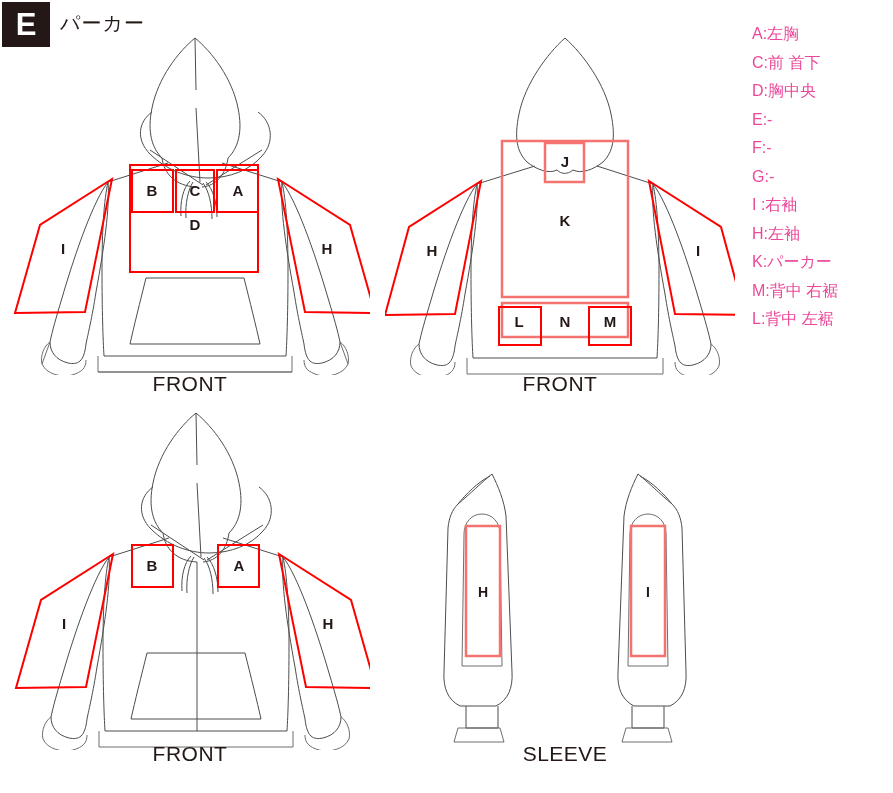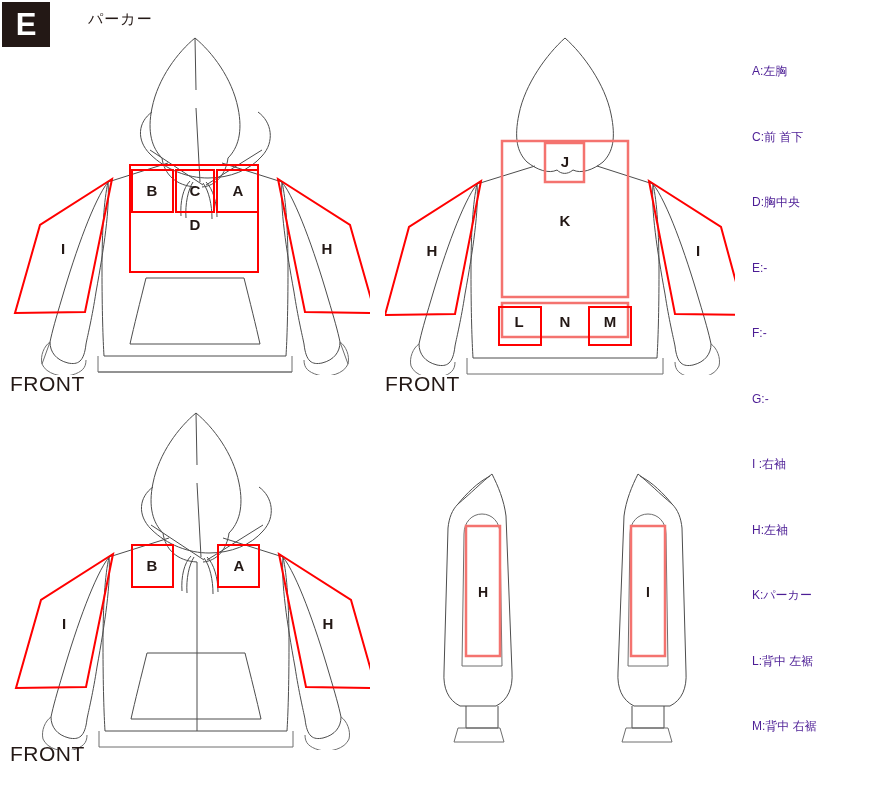--- a/index.html
+++ b/index.html
@@ -18,45 +18,44 @@
     position:absolute;left:2px;top:2px;
     width:48px;height:45px;
     background:#231815;
     color:#ffffff;
     display:flex;align-items:center;justify-content:center;
     font-size:31px;font-weight:bold;line-height:1;
     letter-spacing:0;
   }
   .title{
     position:absolute;left:60px;top:10px;
-    font-size:15px;
+    font-size:20px;
     color:#231815;
     letter-spacing:1px;
     white-space:nowrap;
-    margin-left:28px;
   }
 
   
   .legend{
     position:absolute;left:752px;top:20px;
     width:140px;
   }
   .legend-row{
-    font-size:12px;
+    font-size:16px;
     line-height:28.5px;
-    color:#4c1d95;
+    color:#ec4899;
     white-space:nowrap;
-    margin-top:37px;
   }
 
   
   .fig{position:absolute;}
   .fig svg{display:block;}
   .caption{
     position:absolute;
+    text-align:center;
     font-size:21px;
     color:#231815;
     letter-spacing:0.5px;
     white-space:nowrap;
   }
 
   
   .gline{fill:none;stroke:#4d4d4d;stroke-width:1;}
   .gline-l{fill:none;stroke:#6e6e6e;stroke-width:1;}
   .zone{fill:none;stroke:#ff0000;stroke-width:2;}
@@ -77,22 +76,22 @@
   <div class="legend">
     <div class="legend-row">A:左胸</div>
     <div class="legend-row">C:前 首下</div>
     <div class="legend-row">D:胸中央</div>
     <div class="legend-row">E:-</div>
     <div class="legend-row">F:-</div>
     <div class="legend-row">G:-</div>
     <div class="legend-row">I :右袖</div>
     <div class="legend-row">H:左袖</div>
     <div class="legend-row">K:パーカー</div>
+    <div class="legend-row">M:背中 右裾</div>
     <div class="legend-row">L:背中 左裾</div>
-    <div class="legend-row">M:背中 右裾</div>
   </div>
 
   <div class="fig" style="left:10px;top:30px;">
     <svg width="360" height="345" viewBox="0 0 360 345">
       <g>
 
         <path class="gline" d="M185 8 C168 22 148 48 142 78 C137 102 142 118 152 128"></path>
         <path class="gline" d="M185 8 C202 22 222 48 228 78 C233 102 228 118 218 128"></path>
 
         <path class="gline" d="M142 82 C128 92 126 110 140 124 C156 140 178 148 198 148 C220 148 240 140 252 126 C265 112 262 92 248 82"></path>
@@ -296,14 +295,15 @@
         <path class="gline" d="M252 44 C244 34 232 22 220 16"></path>
         <path class="gline" d="M214 246 L250 246"></path>
         <path class="gline-l" d="M210 74 C210 62 218 54 228 54 C238 54 246 62 246 74 L248 206 L208 206 Z"></path>
         <path class="gline" d="M212 246 L212 268 L244 268 L244 246"></path>
         <path class="gline-l" d="M206 268 L202 282 L252 282 L248 268 Z"></path>
         <rect class="zone-soft" x="211" y="66" width="34" height="130"></rect>
         <text class="zlab-sm" x="228" y="133">I</text>
       </g>
     </svg>
   </div>
+  <div class="caption" style="left:420px;top:742px;width:290px;">SLEEVE</div>
 
 </div>
 
 </body></html>

